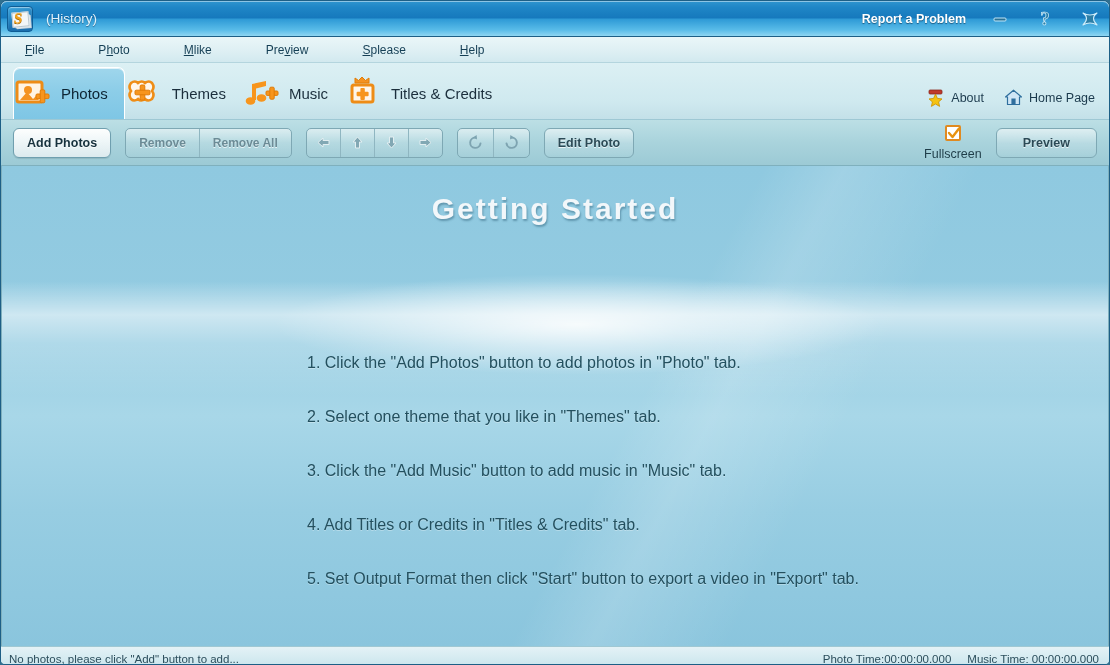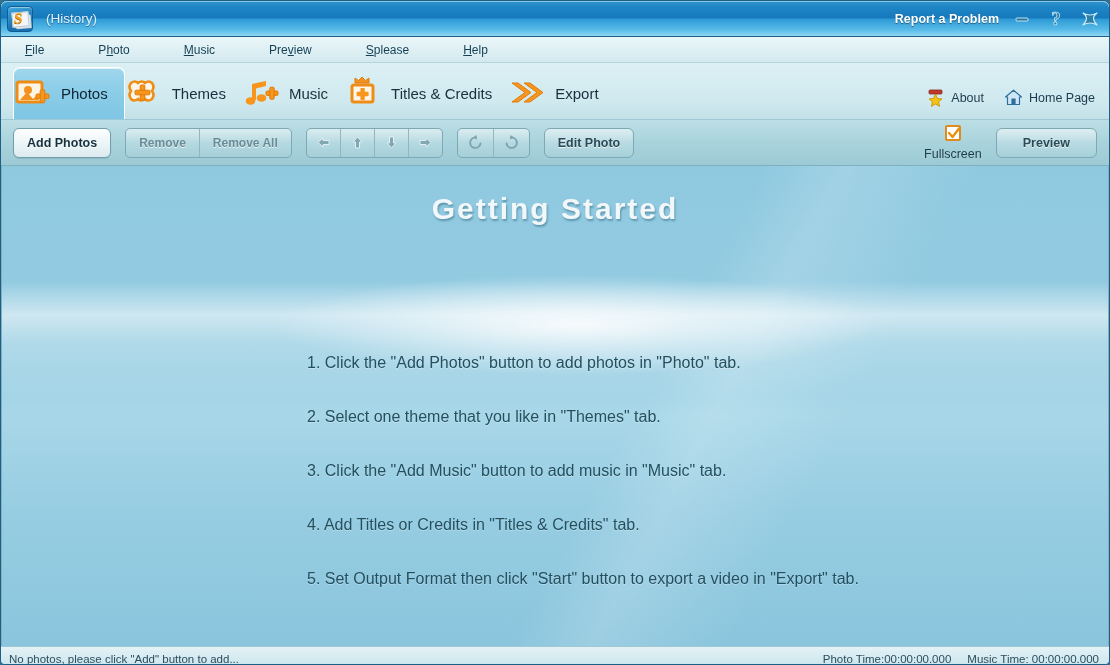--- a/index.html
+++ b/index.html
@@ -65,21 +65,21 @@
     white-space: nowrap;
   }
   .title-hist {
     font-size: 13.5px; font-weight: normal;
     color: #dff1fb;
     text-shadow: 0 1px 1px rgba(0,40,70,.5);
     margin-left: 5px;
   }
   .title-right {
     margin-left: auto;
-    display: flex; align-items: center; gap: 12px;
+    display: flex; align-items: center; gap: 23px;
   }
   .report-link {
     font-size: 12.5px; font-weight: bold; color: #ffffff;
     text-shadow: 0 1px 1px rgba(0,40,70,.6);
     cursor: pointer;
   }
   .winbtn {
     width: 22px; height: 22px;
     display: flex; align-items: center; justify-content: center;
     cursor: pointer;
@@ -295,21 +295,21 @@
         <svg width="20" height="20" viewBox="0 0 20 20">
           <path d="M3 4 Q10 9 3 16 Q10 12 17 16 Q10 9 17 4 Q10 8 3 4 Z" fill="#2e7fa6" stroke="#cdecfa" stroke-width="1.1" stroke-linejoin="round"></path>
         </svg>
       </span>
     </div>
   </div>
 
   <div class="menubar">
     <div class="menu-item"><span></span><u>F</u><span>ile</span></div>
     <div class="menu-item"><span>P</span><u>h</u><span>oto</span></div>
-    <div class="menu-item"><span></span><u>M</u><span>usic</span></div>
+    <div class="menu-item"><span></span><u>M</u><span>like</span></div>
     <div class="menu-item"><span>Pre</span><u>v</u><span>iew</span></div>
     <div class="menu-item"><span></span><u>S</u><span>please</span></div>
     <div class="menu-item"><span></span><u>H</u><span>elp</span></div>
   </div>
 
   <div class="tabbar">
 
     <div class="tab active">
       <span class="tab-icon">
         <svg width="38" height="38" viewBox="0 0 38 38">
@@ -354,29 +354,20 @@
         <svg width="38" height="38" viewBox="0 0 38 38">
           <path d="M11 9 L11 4 L14.5 6.5 L18 3 L21.5 6.5 L25 4 L25 9 Z" fill="#f49220" stroke="#e07c08" stroke-width="1"></path>
           <rect x="8" y="11" width="21" height="17" rx="2" fill="#fff6ea" stroke="#ee8c16" stroke-width="3"></rect>
           <rect x="16.4" y="14" width="4.4" height="12" rx="1" fill="#f7951d"></rect>
           <rect x="12.6" y="17.8" width="12" height="4.4" rx="1" fill="#f7951d"></rect>
         </svg>
       </span>
       <span class="tab-label">Titles &amp; Credits</span>
     </div>
 
-    <div class="tab">
-      <span class="tab-icon">
-        <svg width="38" height="38" viewBox="0 0 38 38">
-          <path d="M4 9 L17 18.5 L4 28 L10 28 L23 18.5 L10 9 Z" fill="#f7951d" stroke="#e07c08" stroke-width="1"></path>
-          <path d="M16 9 L29 18.5 L16 28 L22 28 L35 18.5 L22 9 Z" fill="#f7951d" stroke="#e07c08" stroke-width="1"></path>
-        </svg>
-      </span>
-      <span class="tab-label">Export</span>
-    </div>
 
     <div class="tab-right">
       <span class="mini-link">
         <span class="mini-icon">
           <svg width="19" height="19" viewBox="0 0 19 19">
             <rect x="3" y="2" width="13" height="4" rx="1" fill="#c0392b" stroke="#8c2a1e" stroke-width="0.8"></rect>
             <path d="M9.5 6 L11.4 10.4 L16 10.9 L12.6 13.9 L13.6 18.4 L9.5 16 L5.4 18.4 L6.4 13.9 L3 10.9 L7.6 10.4 Z" fill="#f5c211" stroke="#c98f00" stroke-width="0.8"></path>
           </svg>
         </span>
         <span>About</span>

